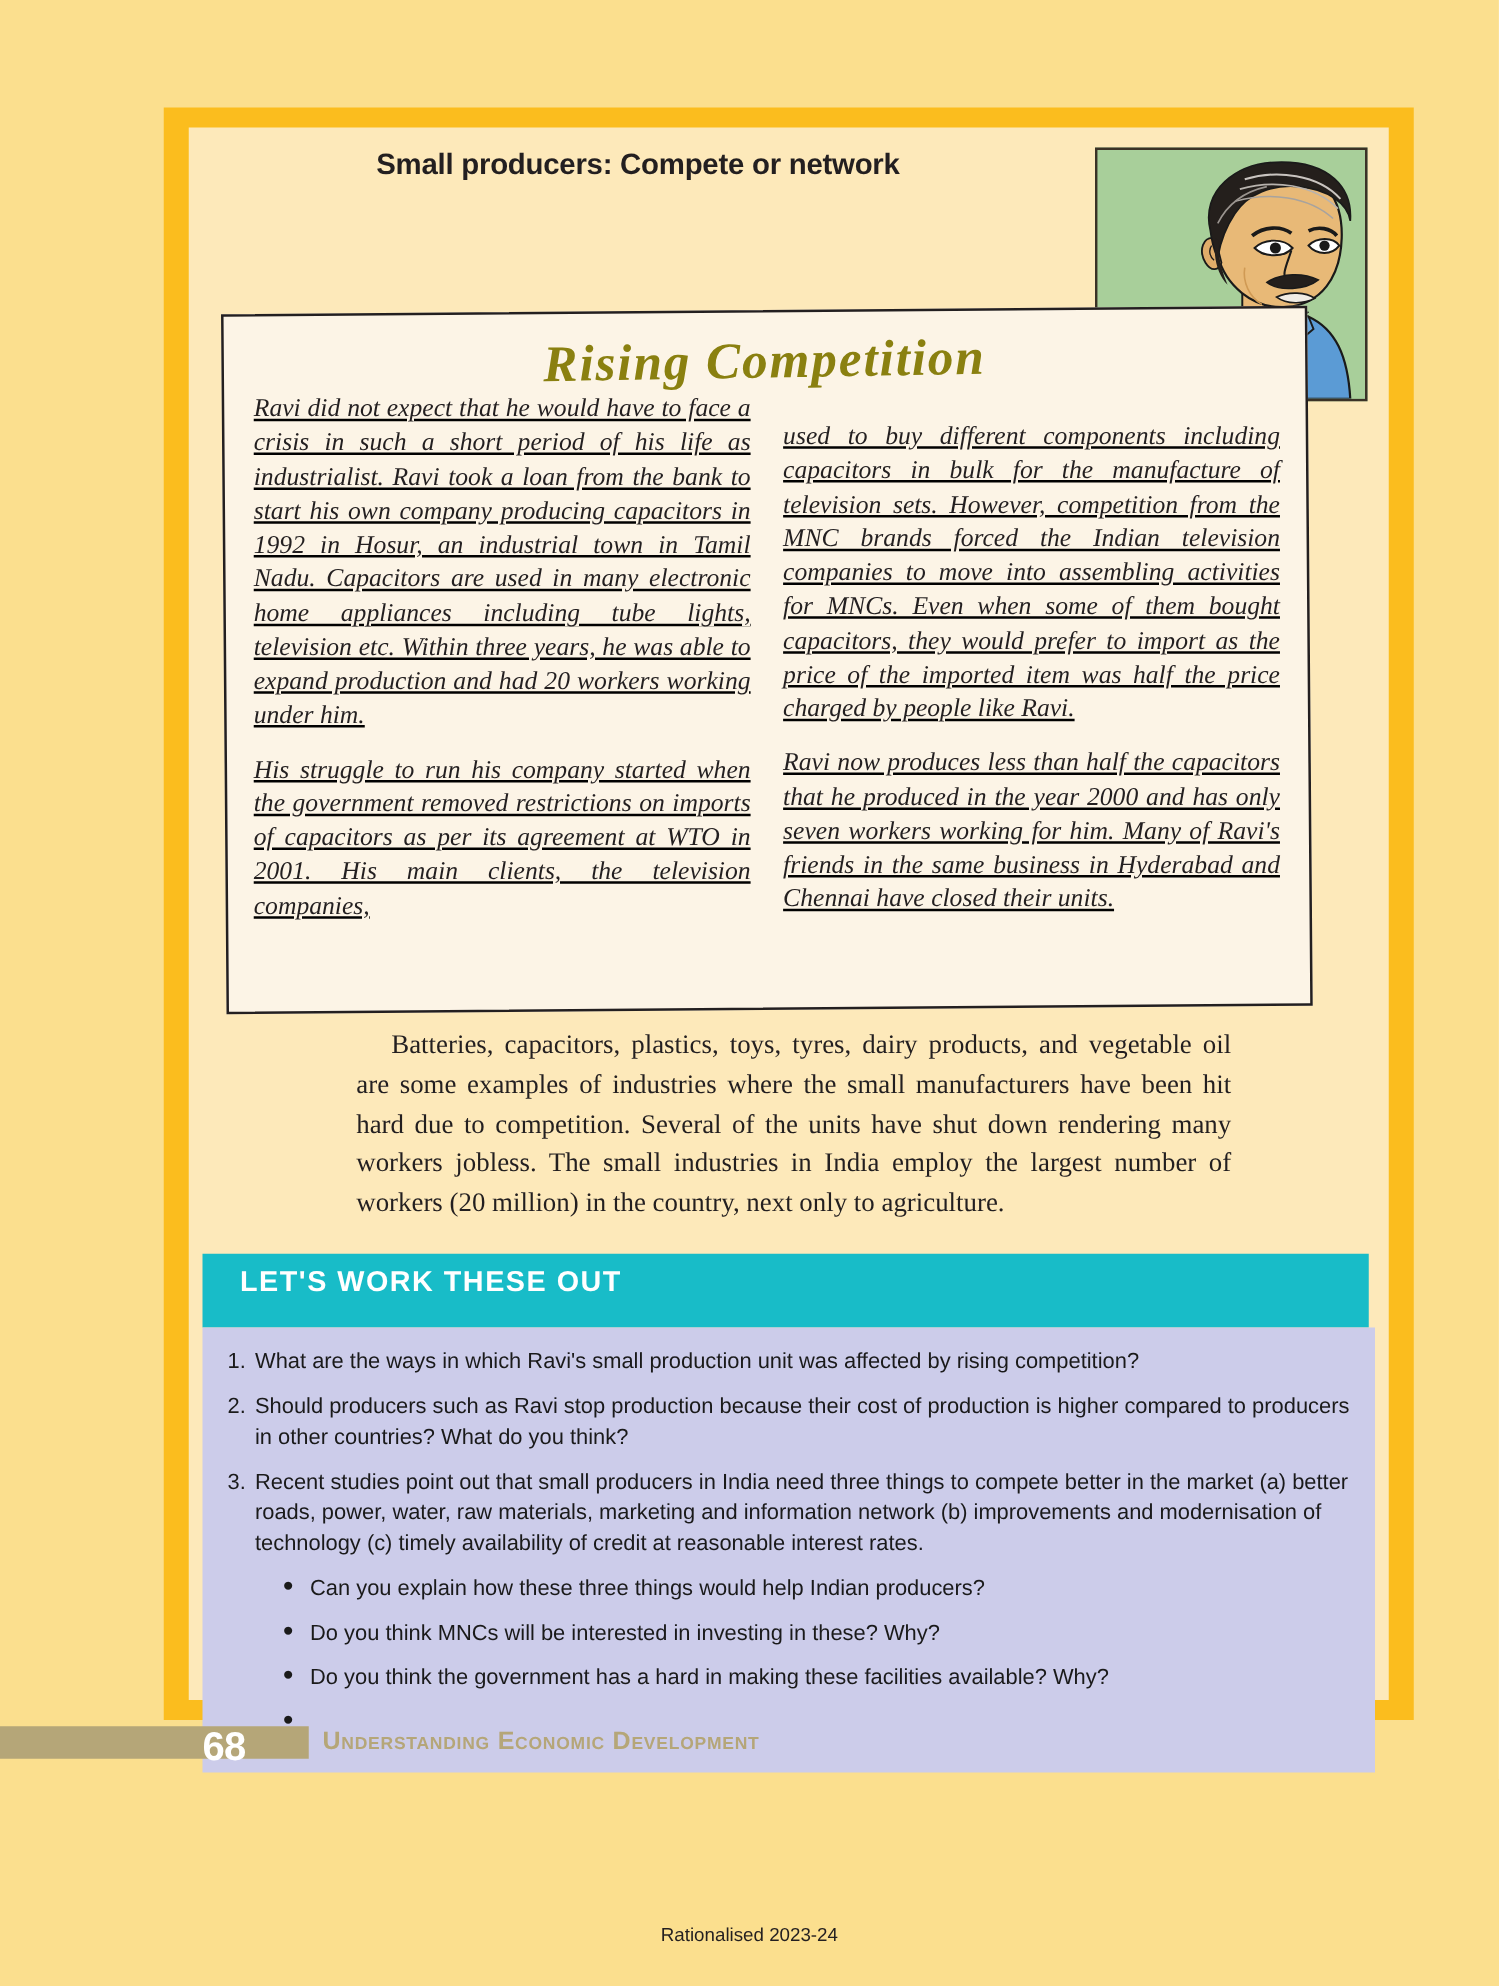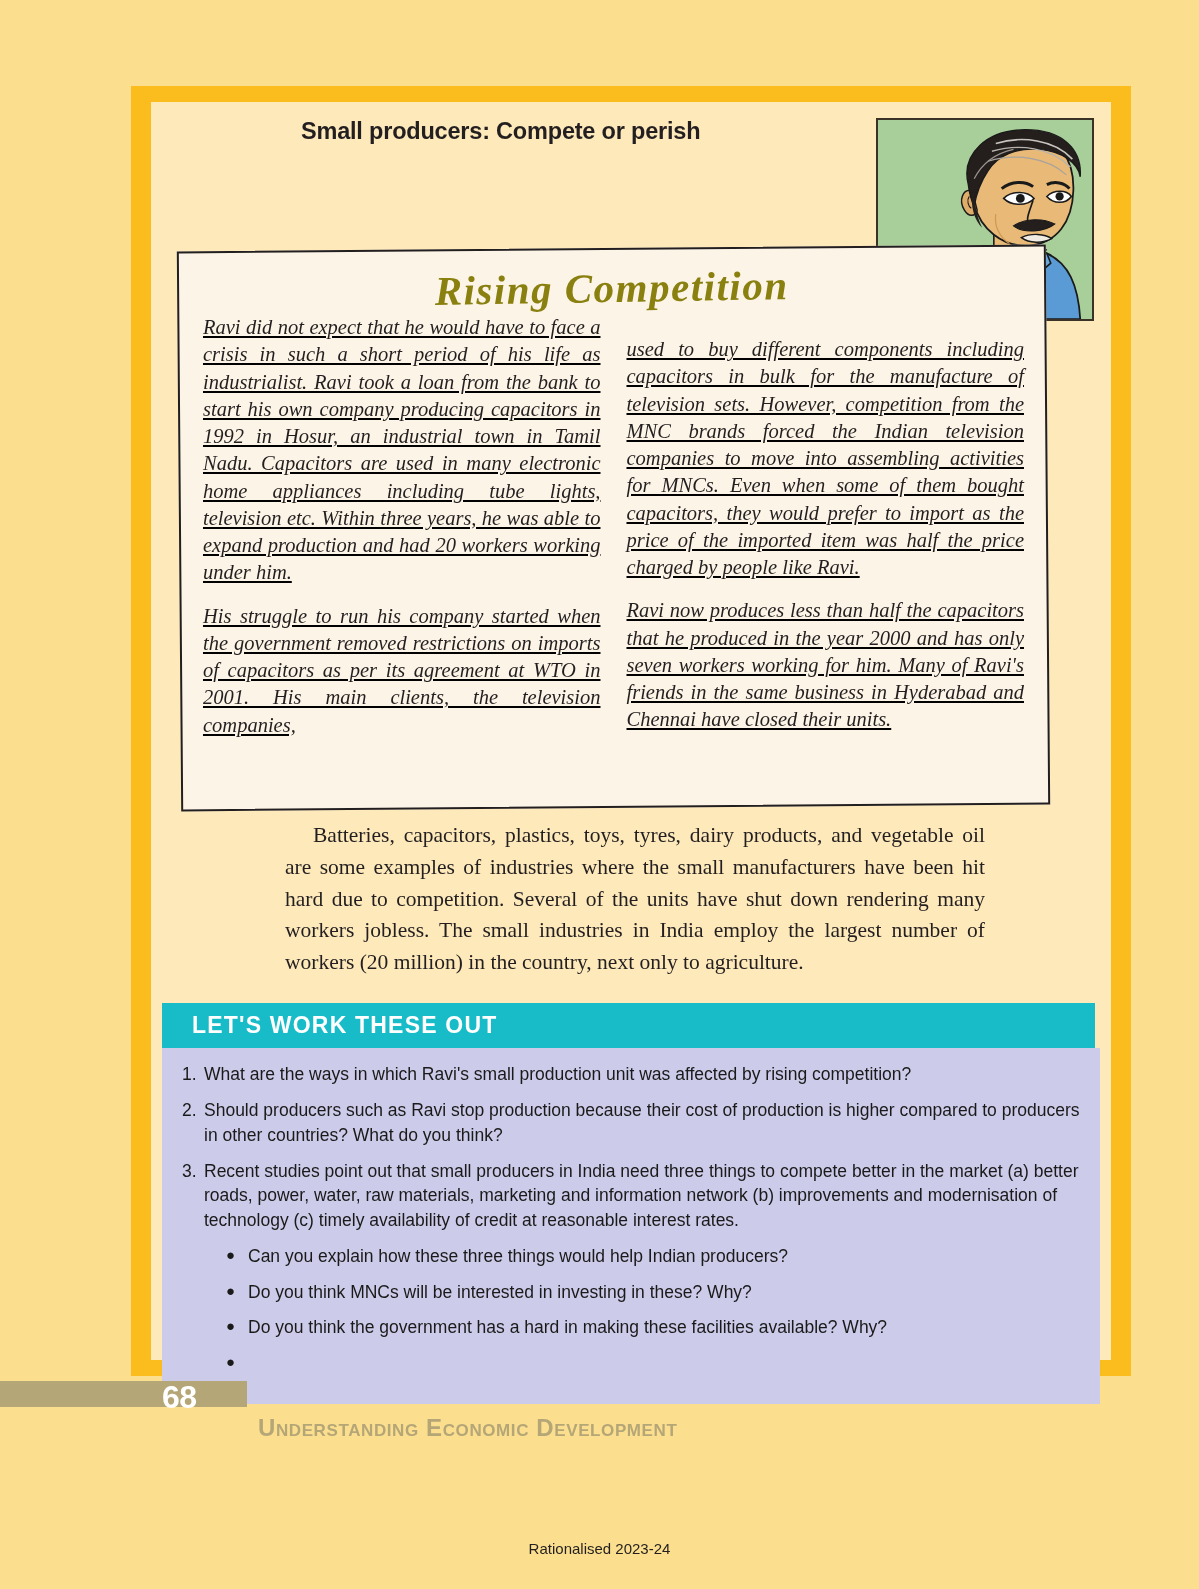--- a/index.html
+++ b/index.html
@@ -141,21 +141,21 @@
     top: 1003px;
     width: 933px;
   }
   #worksheet-header {
     background: #18bcc8;
     color: #ffffff;
     font-family: "Liberation Sans", sans-serif;
     font-weight: bold;
     font-size: 23px;
     letter-spacing: 1.2px;
-    padding: 9px 0 9px 30px;
+    padding: 9px 0 23px 30px;
     box-sizing: border-box;
   }
   #worksheet-body {
     background: #ccccea;
     padding: 14px 18px 20px 14px;
     box-sizing: border-box;
     width: 938px;
   }
   .q-item {
     display: flex;
@@ -212,46 +212,45 @@
     font-size: 32px;
     color: #ffffff;
     letter-spacing: -0.5px;
   }
   #footer-title {
     position: absolute;
     left: 258px;
     top: 1382px;
     font-family: "Liberation Sans", sans-serif;
     font-weight: bold;
-    font-size: 24px;
+    font-size: 20px;
     color: #b5a678;
     letter-spacing: 0.6px;
     font-variant: small-caps;
-    margin-top: 32px;
   }
   #watermark {
     position: absolute;
     left: 0;
     top: 1540px;
     width: 1199px;
     text-align: center;
     font-family: "Liberation Sans", sans-serif;
     font-size: 15px;
     color: #231f20;
   }
 </style>
 </head>
 <body>
 
 <div id="page-frame">
   <div id="page-frame-inner"></div>
 </div>
 
 <div id="header-block">
-  <h1 id="section-title">Small producers: Compete or perish</h1>
+  <h1 id="section-title">Small producers: Compete or network</h1>
 </div>
 
 <div id="portrait-frame">
   <svg id="portrait-svg" viewBox="0 0 218 203" preserveAspectRatio="xMidYMid slice">
     <rect x="0" y="0" width="218" height="203" fill="#a8cf9a"></rect>
 
     <path d="M118 96 L118 140 L150 145 L152 98 Z" fill="#e8b977" stroke="#1a1a1a" stroke-width="1.6"></path>
 
     <path d="M96 136 C70 146 48 156 42 203 L206 203 C204 168 194 146 172 136 L150 128 L118 130 Z" fill="#5b9bd5" stroke="#1a1a1a" stroke-width="1.8"></path>
 

